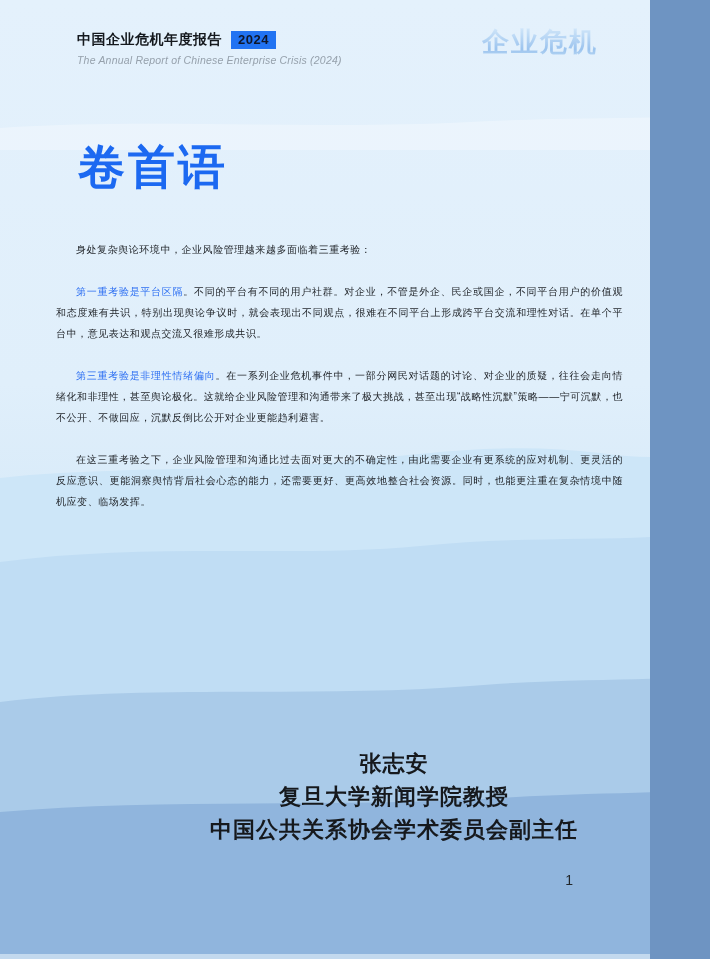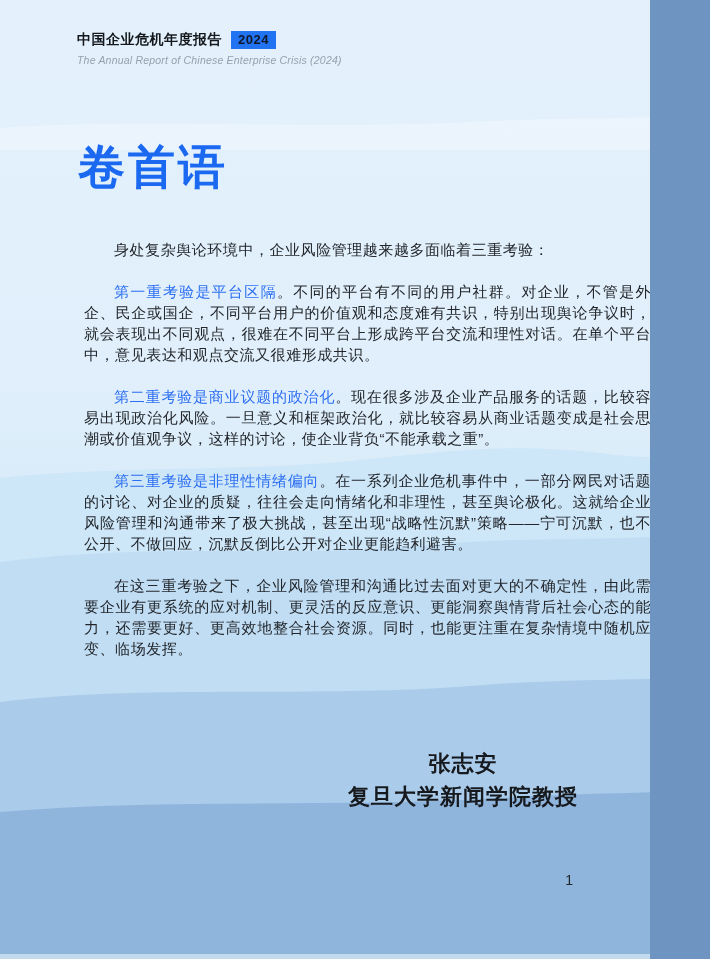--- a/index.html
+++ b/index.html
@@ -22,22 +22,22 @@
     letter-spacing:2px;
     background:linear-gradient(180deg,#d9ecfc 0%,#8fbcec 70%,#bcdaf5 100%);
     -webkit-background-clip:text;background-clip:text;color:transparent;opacity:.85;}
 
   
   .h-block{position:absolute;left:78px;top:140px;}
   .h-cn{font-size:47px;font-weight:800;color:#1c69f1;letter-spacing:3px;margin:0;line-height:1.15;}
   .h-en{font-size:19px;color:#3579f3;letter-spacing:1.5px;margin-top:5px;}
 
   
-  .body-text{position:absolute;left:84px;top:239px;width:567px;
-    font-size:15px;line-height:21px;color:#23272c;text-align:justify;letter-spacing:.55px;}
+  .body-text{position:absolute;left:56px;top:239px;width:567px;
+    font-size:10px;line-height:21px;color:#23272c;text-align:justify;letter-spacing:.55px;}
   .body-text p{margin:0;text-indent:2em;}
   .body-text p + p{margin-top:21px;}
   .body-text .hl{color:#2d6ff2;margin-top:16px;}
 
   
   .signature{position:absolute;right:72px;top:747px;text-align:center;
     font-size:22px;font-weight:700;color:#16191d;line-height:33px;letter-spacing:1px;}
 
   .pagenum{position:absolute;right:77px;top:872px;font-size:14px;color:#22262a;}
 </style>
@@ -53,33 +53,34 @@
     <path d="M0,702 C140,684 320,698 470,686 C580,677 662,682 710,674 L710,959 L0,959 Z" fill="#aacbe9"></path>
     <path d="M0,812 C160,798 340,808 500,798 C600,792 672,794 710,788 L710,959 L0,959 Z" fill="#90b5dd"></path>
     <rect x="0" y="954" width="710" height="5" fill="#c3d9ee"></rect>
   </svg>
 
   <div class="hdr">
     <span class="hdr-title">中国企业危机年度报告</span>
     <span class="hdr-badge">2024</span>
   </div>
   <div class="hdr-sub">The Annual Report of Chinese Enterprise Crisis (2024)</div>
+  <div class="logo">企业危机</div>
 
   <div class="h-block">
     <h1 class="h-cn">卷首语</h1>
   </div>
 
   <div class="body-text">
       <p><span>身处复杂舆论环境中，企业风险管理越来越多面临着三重考验：</span></p>
       <p><span class="hl">第一重考验是平台区隔</span><span>。不同的平台有不同的用户社群。对企业，不管是外企、民企或国企，不同平台用户的价值观和态度难有共识，特别出现舆论争议时，就会表现出不同观点，很难在不同平台上形成跨平台交流和理性对话。在单个平台中，意见表达和观点交流又很难形成共识。</span></p>
-      <p><span class="hl">第二重考验是商业议题的政治化</span><span>。现在很多涉及企业产品服务的话题，比较容易出现政治化风险。一旦意义和框架政治化，就比较容易从商业话题变成是社会思潮或价值观争议，这样的讨论，使企业背负“不能承载之重”。</span></p>
       <p><span class="hl">第三重考验是非理性情绪偏向</span><span>。在一系列企业危机事件中，一部分网民对话题的讨论、对企业的质疑，往往会走向情绪化和非理性，甚至舆论极化。这就给企业风险管理和沟通带来了极大挑战，甚至出现“战略性沉默”策略——宁可沉默，也不公开、不做回应，沉默反倒比公开对企业更能趋利避害。</span></p>
       <p><span>在这三重考验之下，企业风险管理和沟通比过去面对更大的不确定性，由此需要企业有更系统的应对机制、更灵活的反应意识、更能洞察舆情背后社会心态的能力，还需要更好、更高效地整合社会资源。同时，也能更注重在复杂情境中随机应变、临场发挥。</span></p>
     </div>
 
   <div class="signature">
       <div>张志安</div>
       <div>复旦大学新闻学院教授</div>
+      <div>中国公共关系协会学术委员会副主任</div>
     </div>
 
   <div class="pagenum">1</div>
 
 </div>
 
 </body></html>

